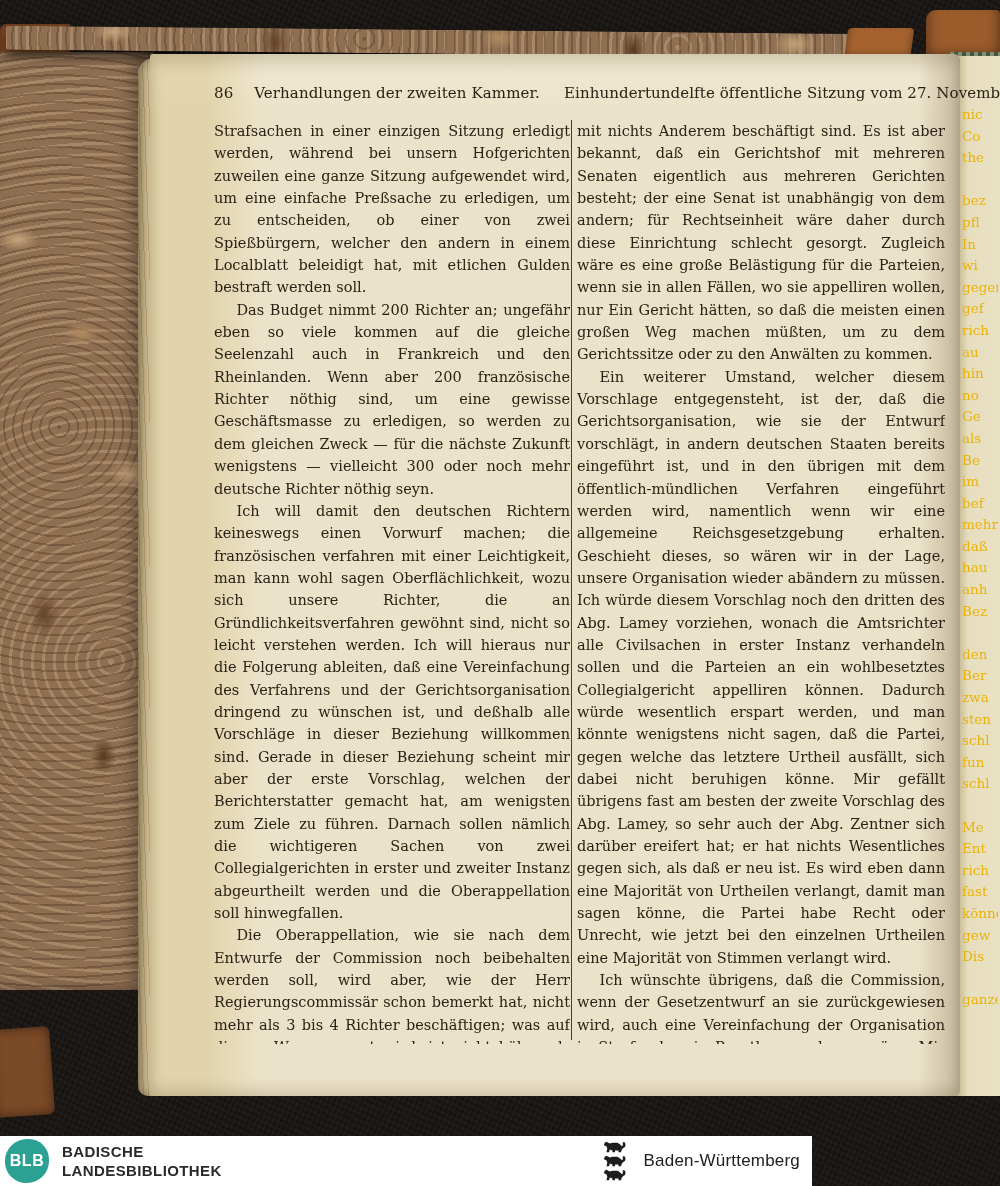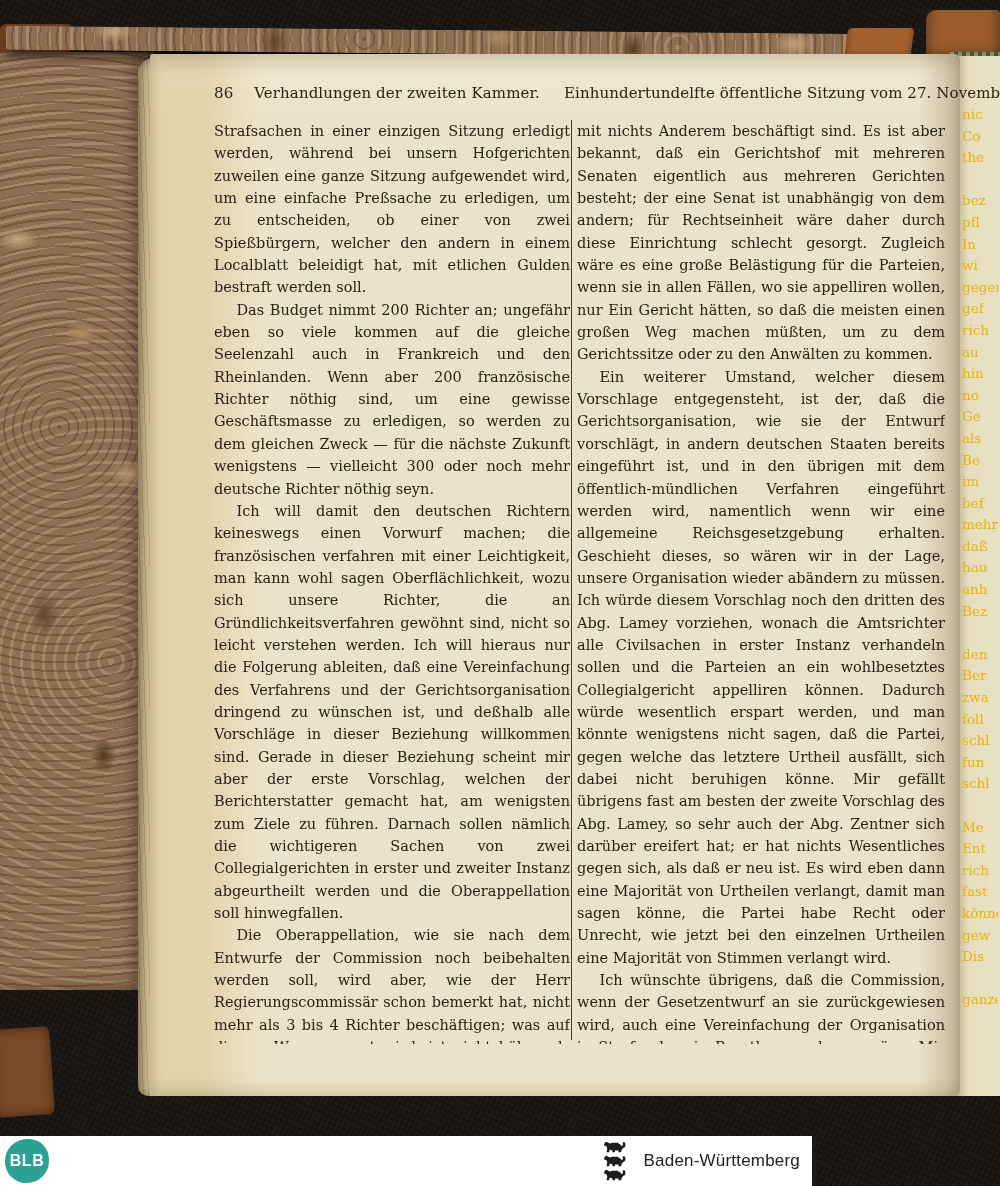--- a/index.html
+++ b/index.html
@@ -119,21 +119,21 @@
     <div class="frag">bef</div>
     <div class="frag">mehr</div>
     <div class="frag">daß</div>
     <div class="frag">hau</div>
     <div class="frag">anh</div>
     <div class="frag">Bez</div>
     <div class="frag">&nbsp;</div>
     <div class="frag">den</div>
     <div class="frag">Ber</div>
     <div class="frag">zwa</div>
-    <div class="frag">foll</div>
+    <div class="frag">sten</div>
     <div class="frag">schl</div>
     <div class="frag">fun</div>
     <div class="frag">schl</div>
     <div class="frag">&nbsp;</div>
     <div class="frag">Me</div>
     <div class="frag">Ent</div>
     <div class="frag">rich</div>
     <div class="frag">fast</div>
     <div class="frag">können</div>
     <div class="frag">gew</div>
@@ -158,20 +158,24 @@
       <p class="para">mit nichts Anderem beschäftigt sind. Es ist aber bekannt, daß ein Gerichtshof mit mehreren Senaten eigentlich aus mehreren Gerichten besteht; der eine Senat ist unabhängig von dem andern; für Rechtseinheit wäre daher durch diese Einrichtung schlecht gesorgt. Zugleich wäre es eine große Belästigung für die Parteien, wenn sie in allen Fällen, wo sie appelliren wollen, nur Ein Gericht hätten, so daß die meisten einen großen Weg machen müßten, um zu dem Gerichtssitze oder zu den Anwälten zu kommen.</p>
       <p class="para indent">Ein weiterer Umstand, welcher diesem Vorschlage entgegensteht, ist der, daß die Gerichtsorganisation, wie sie der Entwurf vorschlägt, in andern deutschen Staaten bereits eingeführt ist, und in den übrigen mit dem öffentlich-mündlichen Verfahren eingeführt werden wird, namentlich wenn wir eine allgemeine Reichsgesetzgebung erhalten. Geschieht dieses, so wären wir in der Lage, unsere Organisation wieder abändern zu müssen. Ich würde diesem Vorschlag noch den dritten des Abg. Lamey vorziehen, wonach die Amtsrichter alle Civilsachen in erster Instanz verhandeln sollen und die Parteien an ein wohlbesetztes Collegialgericht appelliren können. Dadurch würde wesentlich erspart werden, und man könnte wenigstens nicht sagen, daß die Partei, gegen welche das letztere Urtheil ausfällt, sich dabei nicht beruhigen könne. Mir gefällt übrigens fast am besten der zweite Vorschlag des Abg. Lamey, so sehr auch der Abg. Zentner sich darüber ereifert hat; er hat nichts Wesentliches gegen sich, als daß er neu ist. Es wird eben dann eine Majorität von Urtheilen verlangt, damit man sagen könne, die Partei habe Recht oder Unrecht, wie jetzt bei den einzelnen Urtheilen eine Majorität von Stimmen verlangt wird.</p>
       <p class="para indent">Ich wünschte übrigens, daß die Commission, wenn der Gesetzentwurf an sie zurückgewiesen wird, auch eine Vereinfachung der Organisation in Strafsachen in Berathung nehmen möge. Mir scheint es genügend, wenn in jenen Straffällen, welche durch Geschworne abgeurtheilt werden, drei Rechtsgelehrte statt fünf zu Gericht sitzen; auch halte ich es für wünschenswerth, daß gegen Strafurtheile der Bezirksgerichte nur in jenen Fällen ein Recurs stattfände, wo gegen ein von Geschwornen erlassenes Urtheil recurrirt werden kann. Hielte man in diesem Fall eine stärkere Besetzung der Bezirksgerichte für nöthig, so könnte man auf einen Vorschlag zurückkommen, welchen der Abg. Lehlbach früher gestellt hat, daß nämlich den Bezirksgerichten zwei nichtrechtsgelehrte Beisitzer beigegeben würden. Man darf</p>
     </div>
 </div>
 
 <div class="footer">
   <div class="blb-logo">
     <span>BLB</span>
   </div>
+  <div class="lib-name">
+    <div>BADISCHE</div>
+    <div>LANDESBIBLIOTHEK</div>
+  </div>
   <div class="footer-right">
     <div class="lions">
       <svg width="26" height="12" viewBox="0 0 26 14">
           <path fill="#1d1d1b" d="M3 1 L1 2 L0 5 L3 6 L4 9 L3 13 L6 13 L7 10 L10 11 L10 13 L13 13 L13 11 L17 11 L17 13 L20 13 L21 10 L23 8 Q26 7 25 3 Q24 0 22 2 Q23 5 21 6 L19 4 L16 2 L10 2 L7 3 Z"></path>
         </svg>
       <svg width="26" height="12" viewBox="0 0 26 14">
           <path fill="#1d1d1b" d="M3 1 L1 2 L0 5 L3 6 L4 9 L3 13 L6 13 L7 10 L10 11 L10 13 L13 13 L13 11 L17 11 L17 13 L20 13 L21 10 L23 8 Q26 7 25 3 Q24 0 22 2 Q23 5 21 6 L19 4 L16 2 L10 2 L7 3 Z"></path>
         </svg>
       <svg width="26" height="12" viewBox="0 0 26 14">
           <path fill="#1d1d1b" d="M3 1 L1 2 L0 5 L3 6 L4 9 L3 13 L6 13 L7 10 L10 11 L10 13 L13 13 L13 11 L17 11 L17 13 L20 13 L21 10 L23 8 Q26 7 25 3 Q24 0 22 2 Q23 5 21 6 L19 4 L16 2 L10 2 L7 3 Z"></path>

